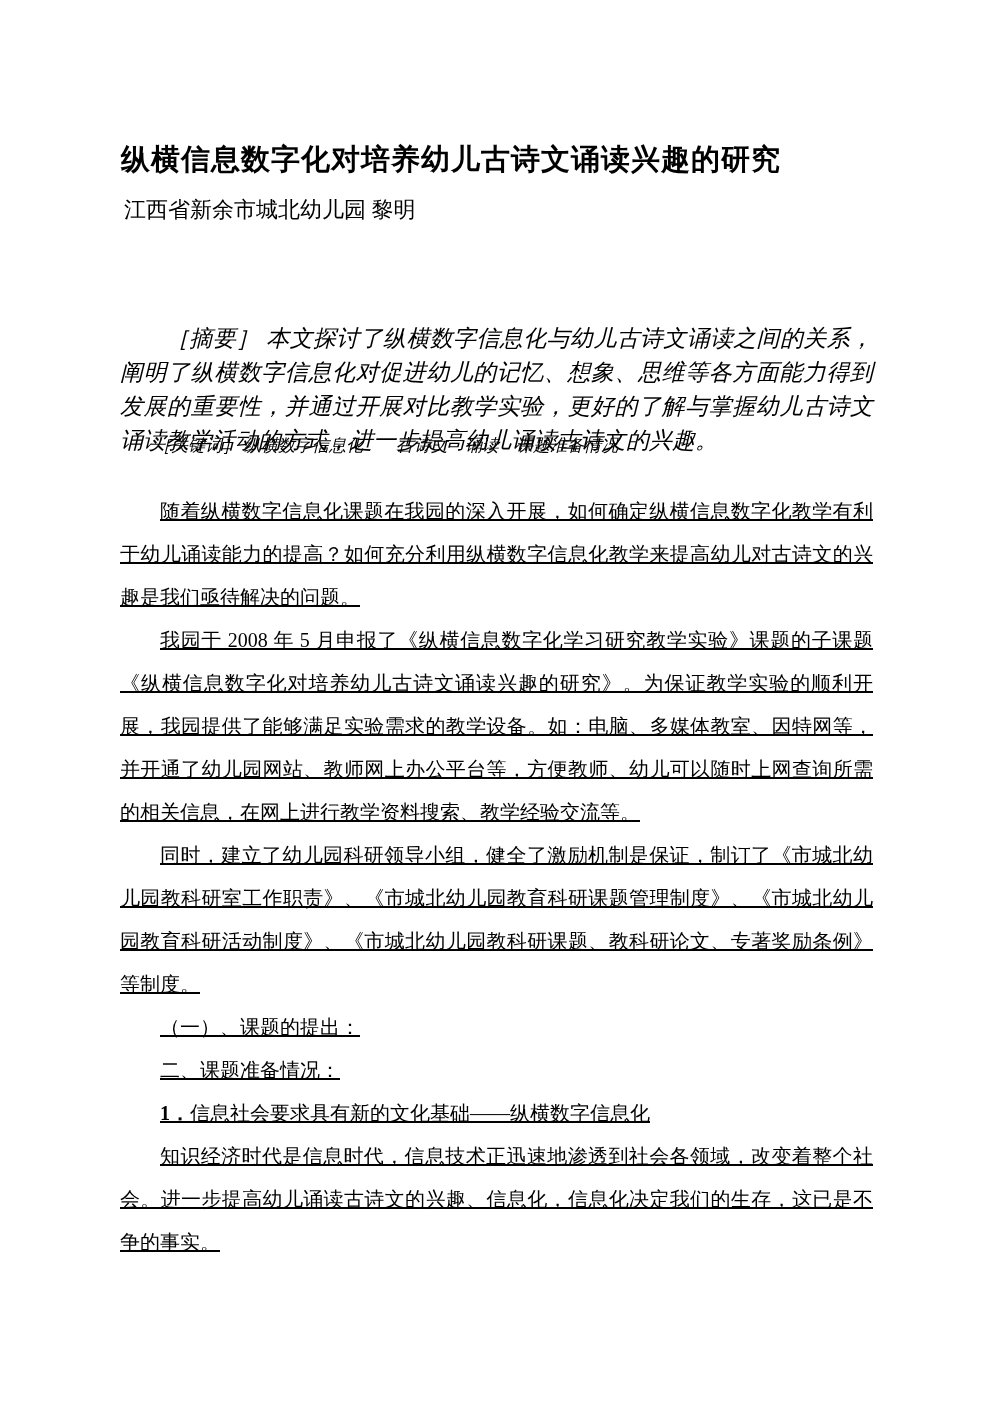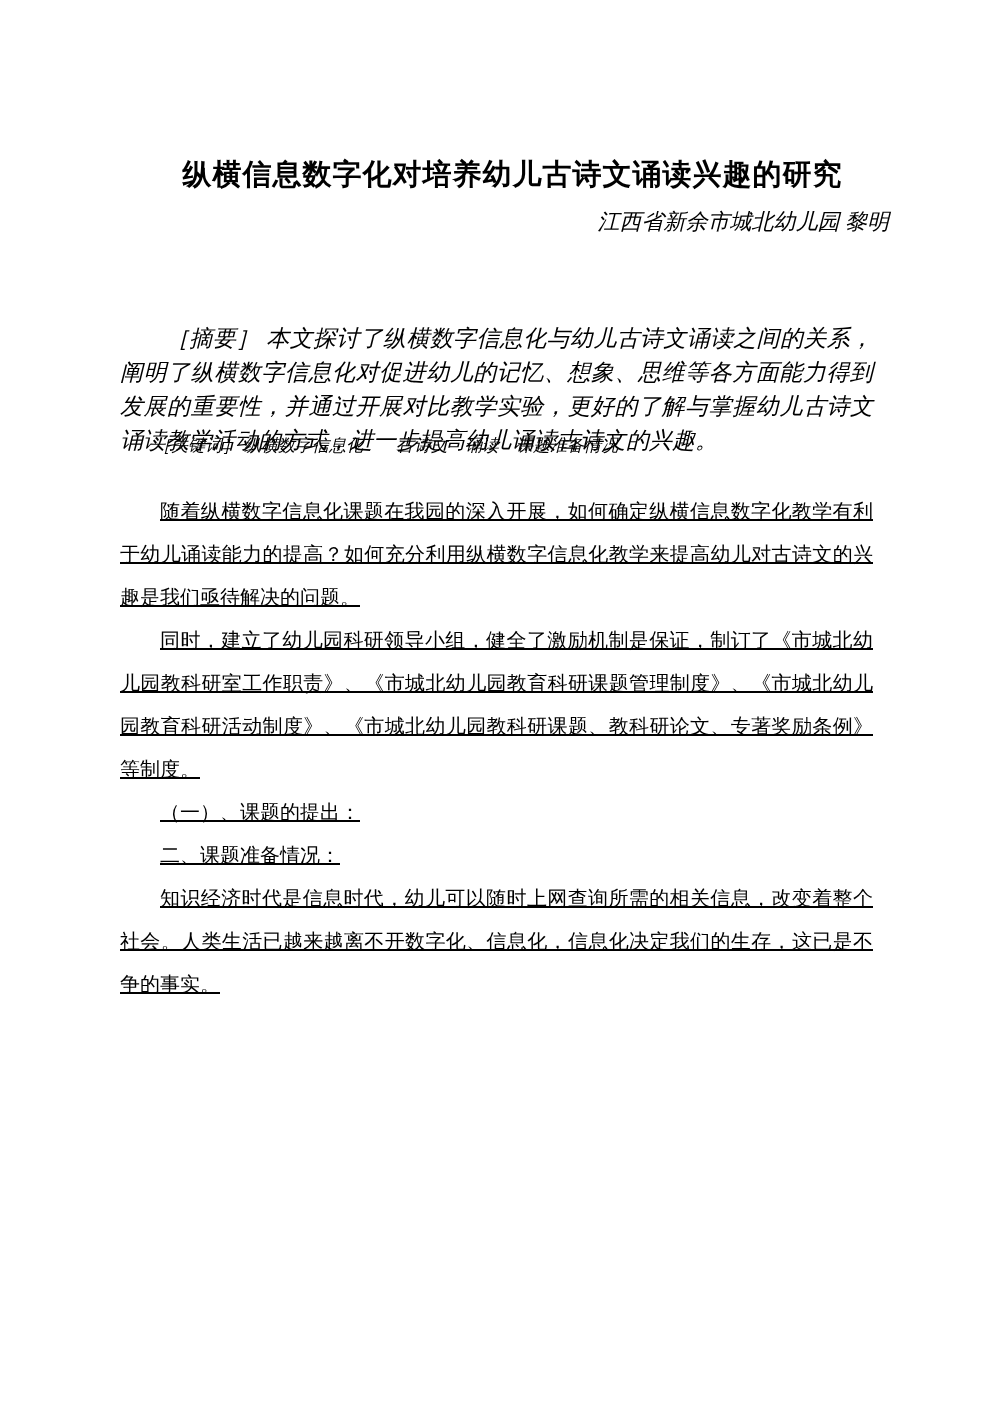--- a/index.html
+++ b/index.html
@@ -21,37 +21,36 @@
     left: 120px;
     top: 0;
     width: 753px;
     height: 100%;
   }
   .doc-title {
     position: absolute;
     top: 138px;
     left: 0;
     width: 100%;
-    margin: 16px;
-    text-align: center;
+    margin: 1px;
+    text-align: left;
     font-size: 29px;
     font-weight: bold;
     line-height: 40px;
     letter-spacing: 1px;
     white-space: nowrap;
   }
   .doc-byline {
     position: absolute;
     top: 191px;
     left: 0;
     width: 100%;
-    margin: 16px;
-    text-align: right;
+    margin: 4px;
+    text-align: left;
     font-size: 22px;
-    font-style: italic;      
     line-height: 30px;
     white-space: nowrap;
   }
   .doc-abstract {
     position: absolute;
     top: 322px;
     left: 0;
     width: 100%;
     margin: 0;
     font-size: 23px;
@@ -101,26 +100,28 @@
     <div class="doc-byline">江西省新余市城北幼儿园 黎明</div>
 
     <p class="doc-abstract"><span class="label">［摘要］</span><span>本文探讨了纵横数字信息化与幼儿古诗文诵读之间的关系，阐明了纵横数字信息化对促进幼儿的记忆、想象、思维等各方面能力得到发展的重要性，并通过开展对比教学实验，更好的了解与掌握幼儿古诗文诵读教学活动的方式，进一步提高幼儿诵读古诗文的兴趣。</span></p>
 
     <p class="doc-keywords"><span class="label">［关键词］</span><span>纵横数字信息化　　古诗文　诵读　课题准备情况</span></p>
 
     <div class="doc-body">
       <p>随着纵横数字信息化课题在我园的深入开展，如何确定纵横信息数字化教学有利于幼儿诵读能力的提高？如何充分利用纵横数字信息化教学来提高幼儿对古诗文的兴趣是我们亟待解决的问题。</p>
 
 
+      <p>我园于 2008 年 5 月申报了《纵横信息数字化学习研究教学实验》课题的子课题《纵横信息数字化对培养幼儿古诗文诵读兴趣的研究》。为保证教学实验的顺利开展，我园提供了能够满足实验需求的教学设备。如：电脑、多媒体教室、因特网等，并开通了幼儿园网站、教师网上办公平台等，方便教师、幼儿可以随时上网查询所需的相关信息，在网上进行教学资料搜索、教学经验交流等。</p>
 
       <p>同时，建立了幼儿园科研领导小组，健全了激励机制是保证，制订了《市城北幼儿园教科研室工作职责》、《市城北幼儿园教育科研课题管理制度》、《市城北幼儿园教育科研活动制度》、《市城北幼儿园教科研课题、教科研论文、专著奖励条例》等制度。</p>
 
       <p>（一）、课题的提出：</p>
 
       <p>二、课题准备情况：</p>
 
+      <p><b>1．</b><span>信息社会要求具有新的文化基础——纵横数字信息化</span></p>
 
-      <p>知识经济时代是信息时代，幼儿可以随时上网查询所需的相关信息，改变着整个社会。人类生活已越来越离不开数字化、信息化，信息化决定我们的生存，这已是不争的事实。</p>
+      <p>知识经济时代是信息时代，信息技术正迅速地渗透到社会各领域，改变着整个社会。进一步提高幼儿诵读古诗文的兴趣、信息化，信息化决定我们的生存，这已是不争的事实。</p>
 
     </div>
 
   </div>
 </div>
 
 </body></html>

